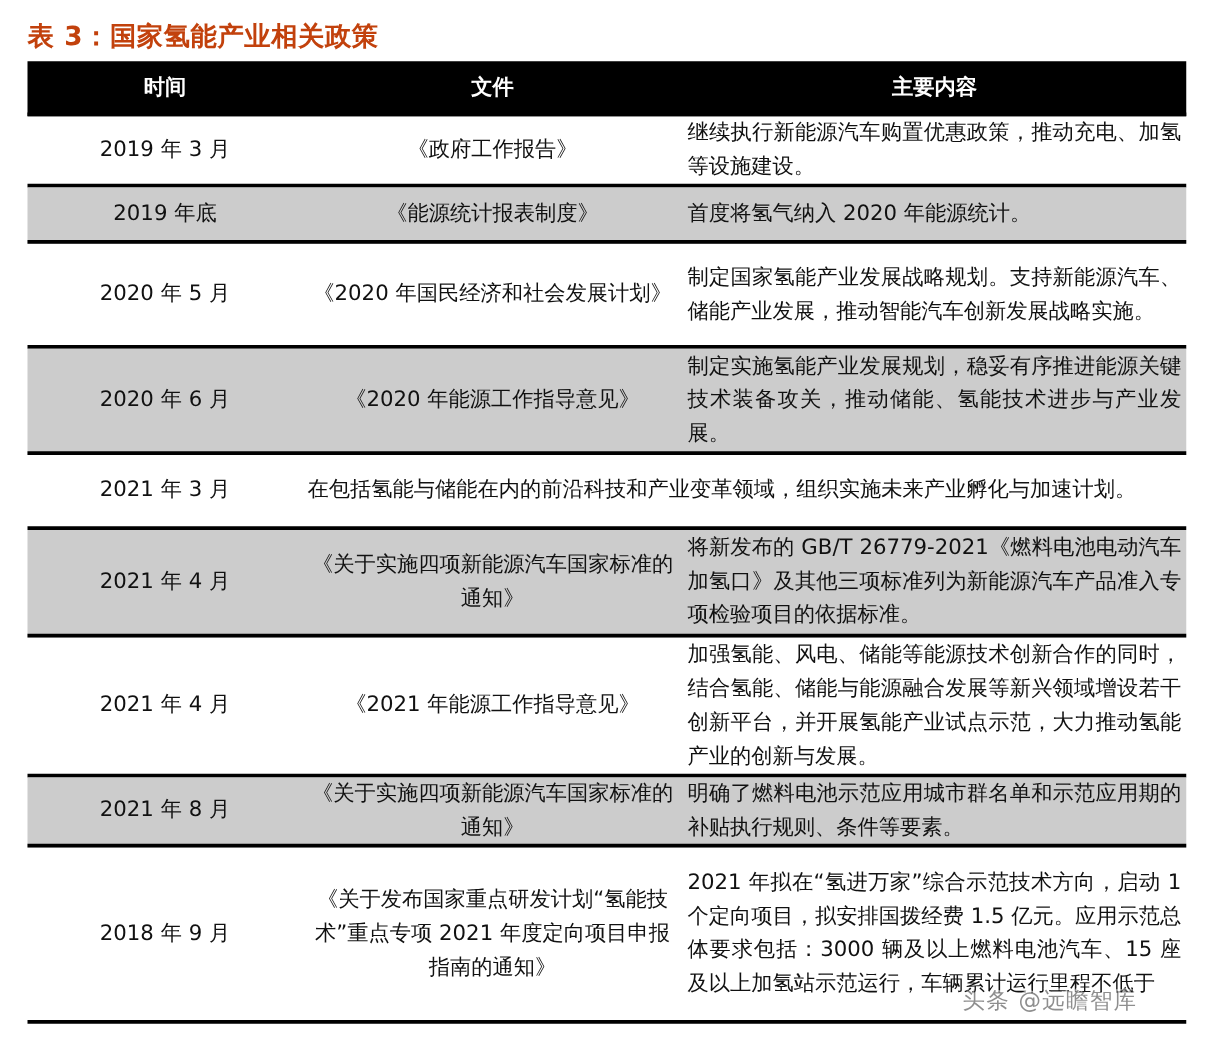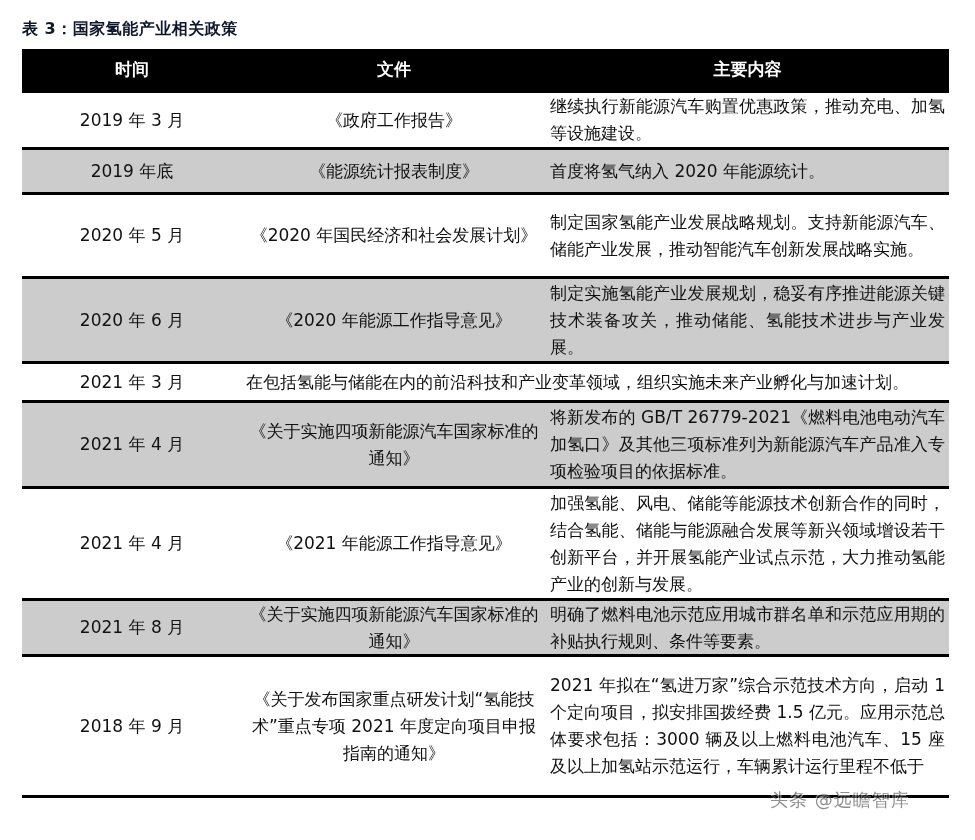--- a/index.html
+++ b/index.html
@@ -3,21 +3,21 @@
 <meta charset="utf-8">
 <style>
   html, body { margin: 0; padding: 0; background: #ffffff; }
   body {
     width: 975px; height: 840px; position: relative; overflow: hidden;
     font-family: "DejaVu Sans", "Liberation Sans", sans-serif;
     color: #111111;
   }
   .title {
     position: absolute; left: 22px; top: 14px;
-    font-size: 16px; font-weight: bold; line-height: 30px; color: #0f172a;
+    font-size: 21px; font-weight: bold; line-height: 30px; color: #c2410c;
     letter-spacing: 0.5px;
   }
   .table {
     position: absolute; left: 22px; top: 49px; width: 927px;
   }
   .hdr {
     display: flex; height: 41px; background: #000000; color: #ffffff;
     font-weight: bold; font-size: 17px; align-items: center;
     border-bottom: 3px solid #000;
     box-sizing: content-box;
@@ -66,21 +66,21 @@
     <div class="c2">《2020 年国民经济和社会发展计划》</div>
     <div class="c3">制定国家氢能产业发展战略规划。支持新能源汽车、储能产业发展，推动智能汽车创新发展战略实施。</div>
   </div>
 
   <div class="row gray" style="height:85px">
     <div class="c1">2020 年 6 月</div>
     <div class="c2">《2020 年能源工作指导意见》</div>
     <div class="c3">制定实施氢能产业发展规划，稳妥有序推进能源关键技术装备攻关，推动储能、氢能技术进步与产业发展。</div>
   </div>
 
-  <div class="row" style="height:39px">
+  <div class="row" style="height:60px">
     <div class="c1">2021 年 3 月</div>
     <div class="c3">在包括氢能与储能在内的前沿科技和产业变革领域，组织实施未来产业孵化与加速计划。</div>
   </div>
 
   <div class="row gray" style="height:86px">
     <div class="c1">2021 年 4 月</div>
     <div class="c2">《关于实施四项新能源汽车国家标准的通知》</div>
     <div class="c3">将新发布的 GB/T 26779-2021《燃料电池电动汽车加氢口》及其他三项标准列为新能源汽车产品准入专项检验项目的依据标准。</div>
   </div>
 

